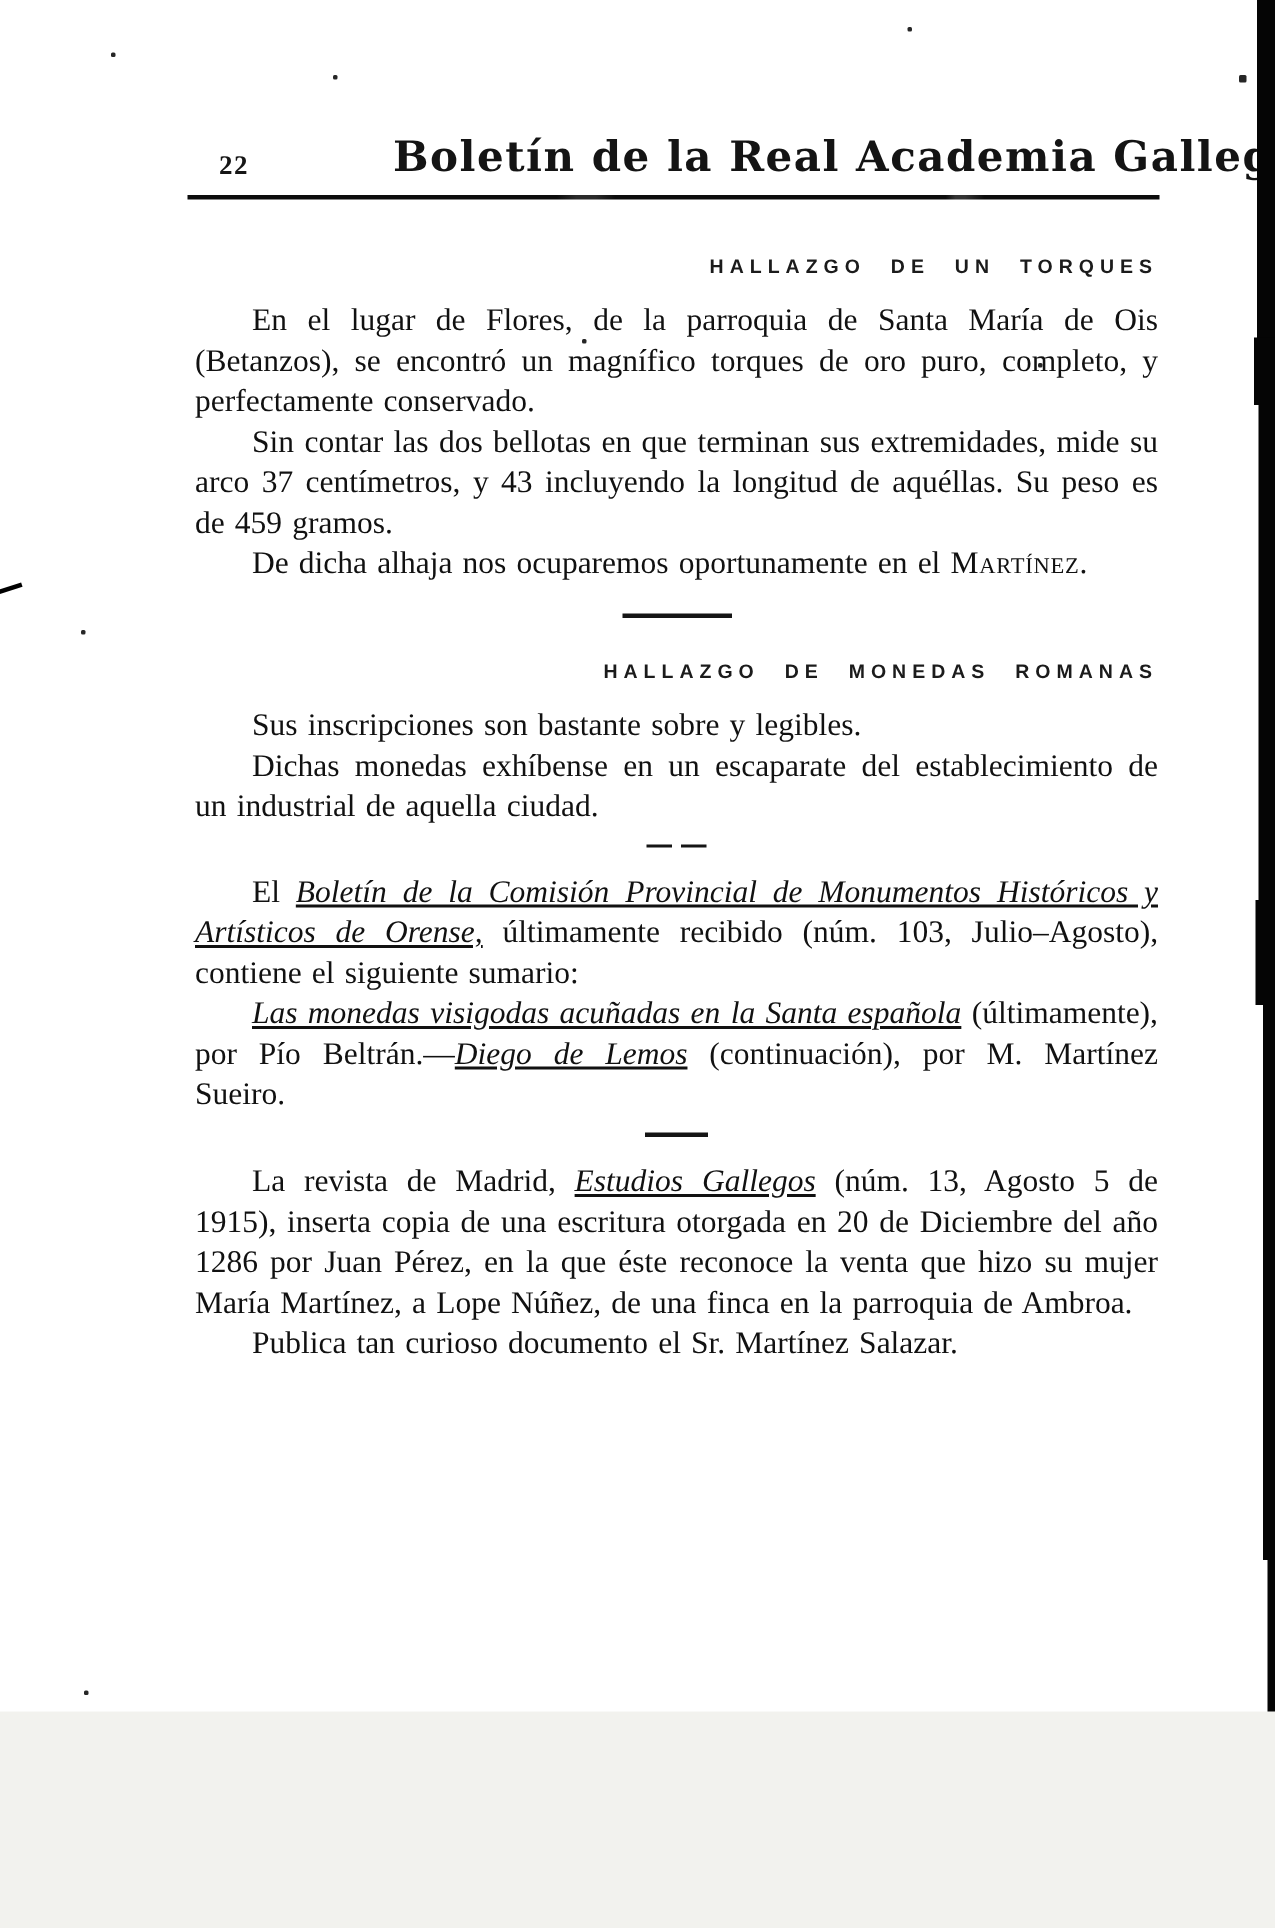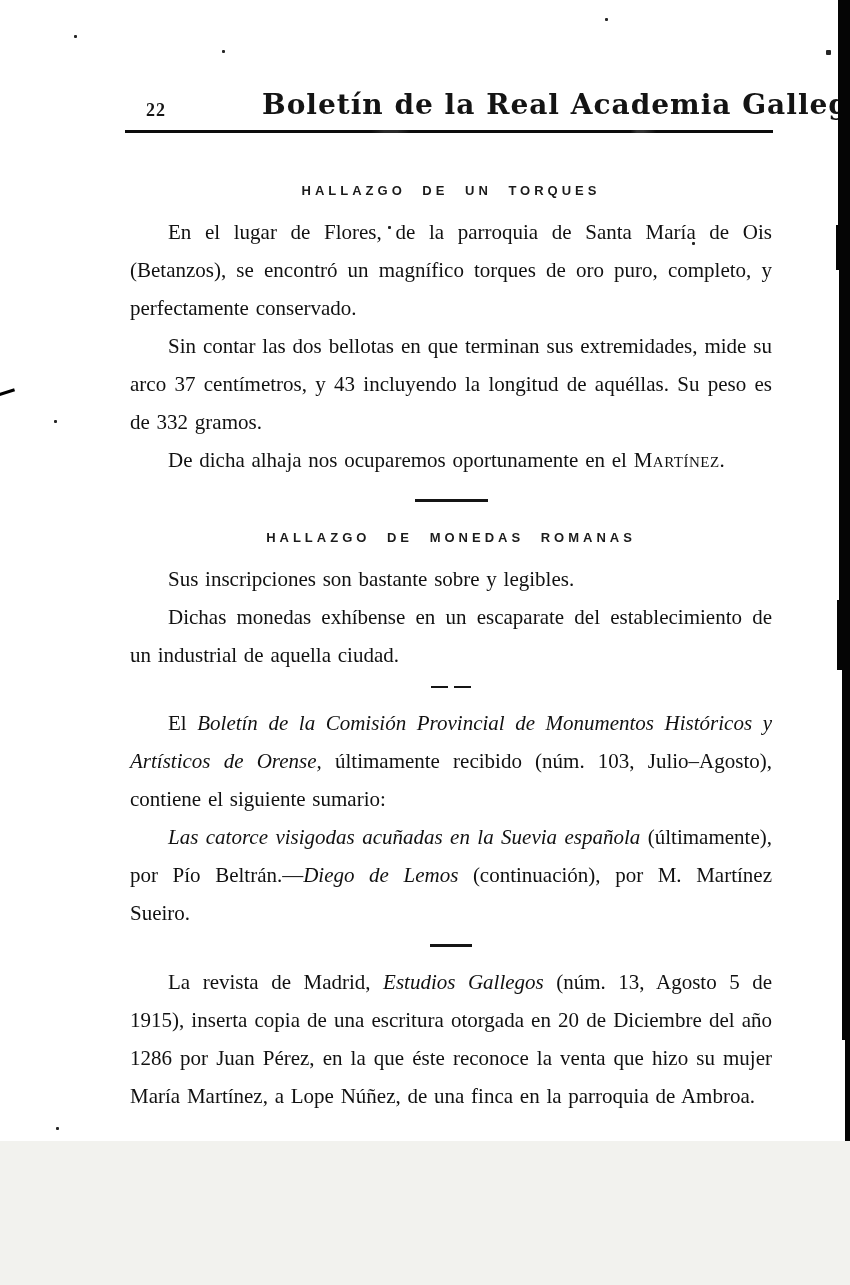--- a/index.html
+++ b/index.html
@@ -27,27 +27,27 @@
     position:absolute;left:125px;top:130px;width:648px;height:3px;
     background:linear-gradient(90deg,#0c0c0c 0 38%,#2a2a2a 40% 42%,#0c0c0c 44% 78%,#333 79% 80%,#0c0c0c 82% 100%);
   }
   
   .page-content{
     position:absolute;left:130px;top:170px;width:642px;
   }
   .section-heading{
     font-family:"Liberation Sans","DejaVu Sans",sans-serif;
     font-size:13px;font-weight:700;letter-spacing:4px;word-spacing:9px;
-    color:#1b1b1b;text-align:center;margin:13px 0 15px 0;
+    color:#1b1b1b;text-align:right;margin:0 0 15px 0;
   }
   .body-paragraph{
-    margin:0;font-size:21px;line-height:38px;color:#111111;
+    margin:0;font-size:21px;line-height:27px;color:#111111;
     text-align:justify;text-indent:38px;word-spacing:1.5px;
   }
-  .seg-italic{font-style:italic;}
+  .seg-italic{font-style:italic;text-decoration:underline;}
   .seg-smallcaps{font-variant:small-caps;letter-spacing:0.5px;}
   .separator{
     display:flex;justify-content:center;align-items:center;gap:6px;
     margin:12px auto 16px auto;
   }
   .separator.line-wide{margin:20px auto 28px auto;}
   .separator .bar{height:3px;background:#151515;}
   .separator.line-wide .bar{width:73px;}
   .separator.line-short .bar{width:42px;}
   .separator.double-dash .bar{width:17px;height:2px;}
@@ -73,38 +73,39 @@
 
   <header>
     <span class="page-number">22</span>
     <h1 class="journal-title">Boletín de la Real Academia Gallega</h1>
     <div class="header-rule"></div>
   </header>
 
   <main class="page-content">
       <div class="section-heading">HALLAZGO DE UN TORQUES</div>
       <p class="body-paragraph"><span class="seg-normal">En el lugar de Flores, de la parroquia de Santa María de Ois (Betanzos), se encontró un magnífico torques de oro puro, completo, y perfectamente conservado.</span></p>
-      <p class="body-paragraph"><span class="seg-normal">Sin contar las dos bellotas en que terminan sus extremidades, mide su arco 37 centímetros, y 43 incluyendo la longitud de aquéllas. Su peso es de 332 gramos.</span></p>
+      <p class="body-paragraph"><span class="seg-normal">Sin contar las dos bellotas en que terminan sus extremidades, mide su arco 37 centímetros, y 43 incluyendo la longitud de aquéllas. Su peso es de 459 gramos.</span></p>
       <p class="body-paragraph"><span class="seg-normal">De dicha alhaja nos ocuparemos oportunamente en el </span><span class="seg-smallcaps">Martínez</span><span class="seg-normal">.</span></p>
       <div class="separator line-wide">
         <span class="bar"></span>
       </div>
       <div class="section-heading">HALLAZGO DE MONEDAS ROMANAS</div>
       <p class="body-paragraph"><span class="seg-normal">Sus inscripciones son bastante sobre y legibles.</span></p>
       <p class="body-paragraph"><span class="seg-normal">Dichas monedas exhíbense en un escaparate del establecimiento de un industrial de aquella ciudad.</span></p>
       <div class="separator double-dash">
         <span class="bar"></span>
         <span class="bar"></span>
       </div>
       <p class="body-paragraph"><span class="seg-normal">El </span><span class="seg-italic">Boletín de la Comisión Provincial de Monumentos Históricos y Artísticos de Orense,</span><span class="seg-normal"> últimamente recibido (núm. 103, Julio–Agosto), contiene el siguiente sumario:</span></p>
-      <p class="body-paragraph"><span class="seg-italic">Las catorce visigodas acuñadas en la Suevia española</span><span class="seg-normal"> (últimamente), por Pío Beltrán.—</span><span class="seg-italic">Diego de Lemos</span><span class="seg-normal"> (continuación), por M. Martínez Sueiro.</span></p>
+      <p class="body-paragraph"><span class="seg-italic">Las monedas visigodas acuñadas en la Santa española</span><span class="seg-normal"> (últimamente), por Pío Beltrán.—</span><span class="seg-italic">Diego de Lemos</span><span class="seg-normal"> (continuación), por M. Martínez Sueiro.</span></p>
       <div class="separator line-short">
         <span class="bar"></span>
       </div>
       <p class="body-paragraph"><span class="seg-normal">La revista de Madrid, </span><span class="seg-italic">Estudios Gallegos</span><span class="seg-normal"> (núm. 13, Agosto 5 de 1915), inserta copia de una escritura otorgada en 20 de Diciembre del año 1286 por Juan Pérez, en la que éste reconoce la venta que hizo su mujer María Martínez, a Lope Núñez, de una finca en la parroquia de Ambroa.</span></p>
+      <p class="body-paragraph"><span class="seg-normal">Publica tan curioso documento el Sr. Martínez Salazar.</span></p>
     </main>
 
   <div class="band band-1"></div>
   <div class="band band-2"></div>
   <div class="band band-3"></div>
   <div class="band band-4"></div>
   <div class="band band-5"></div>
   <div class="band band-6"></div>
   <div class="band band-7"></div>
 

